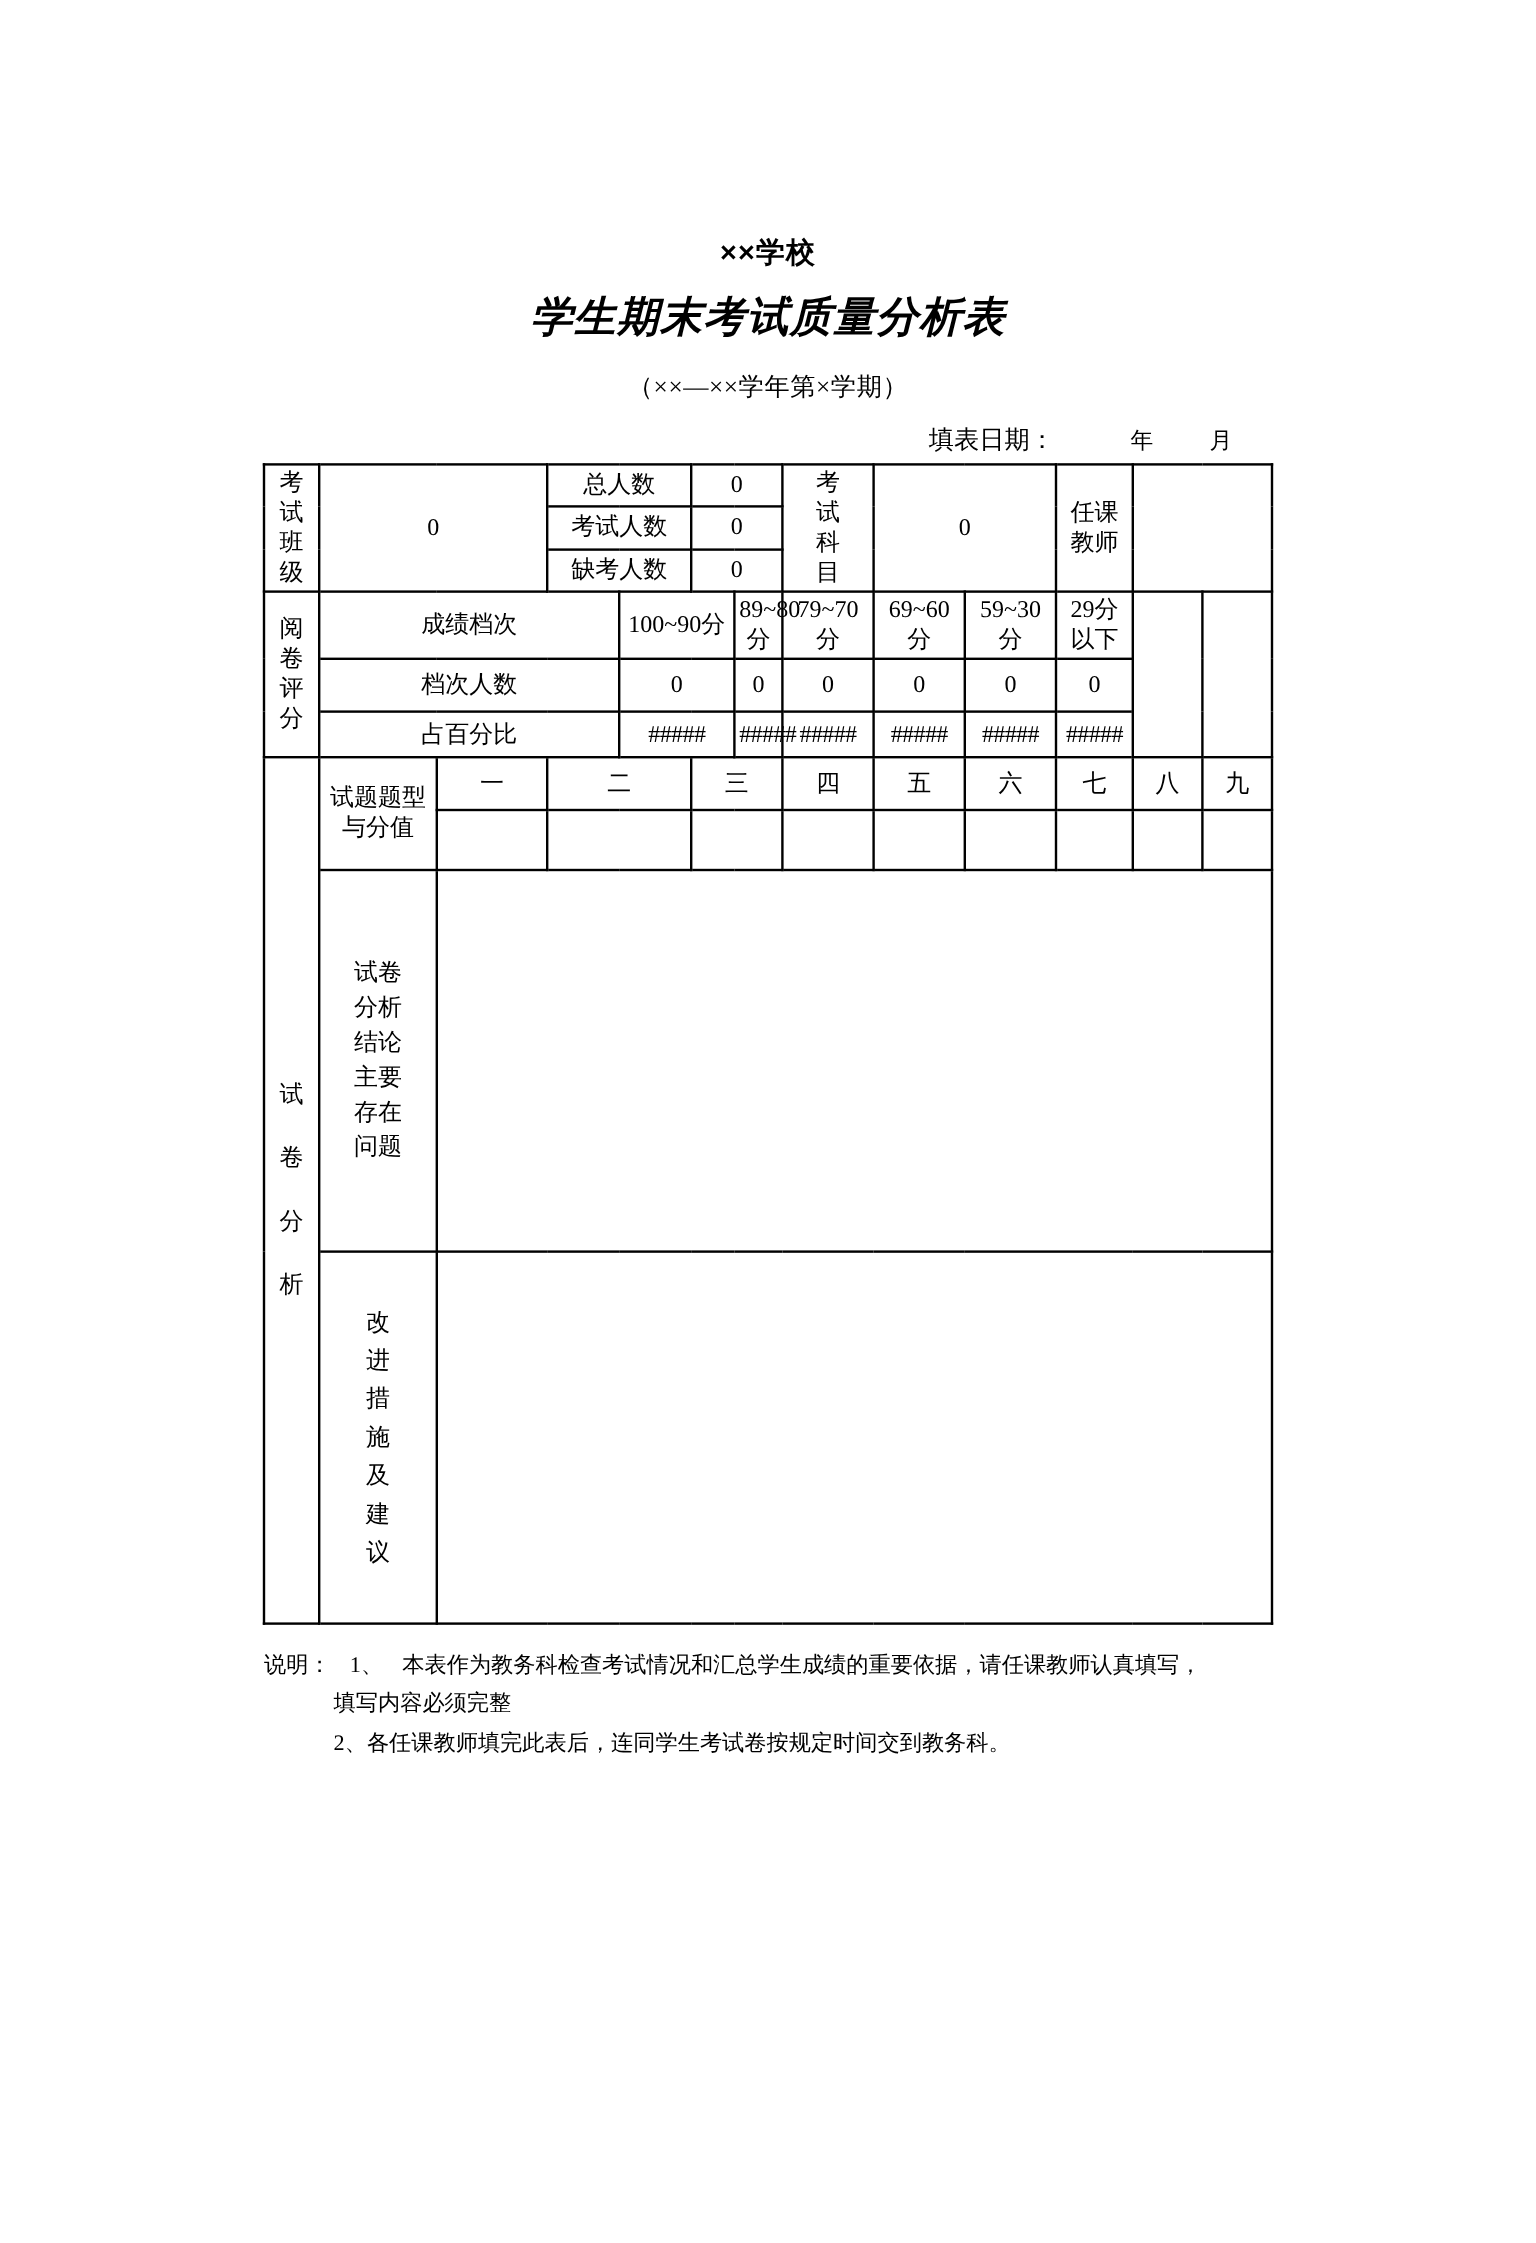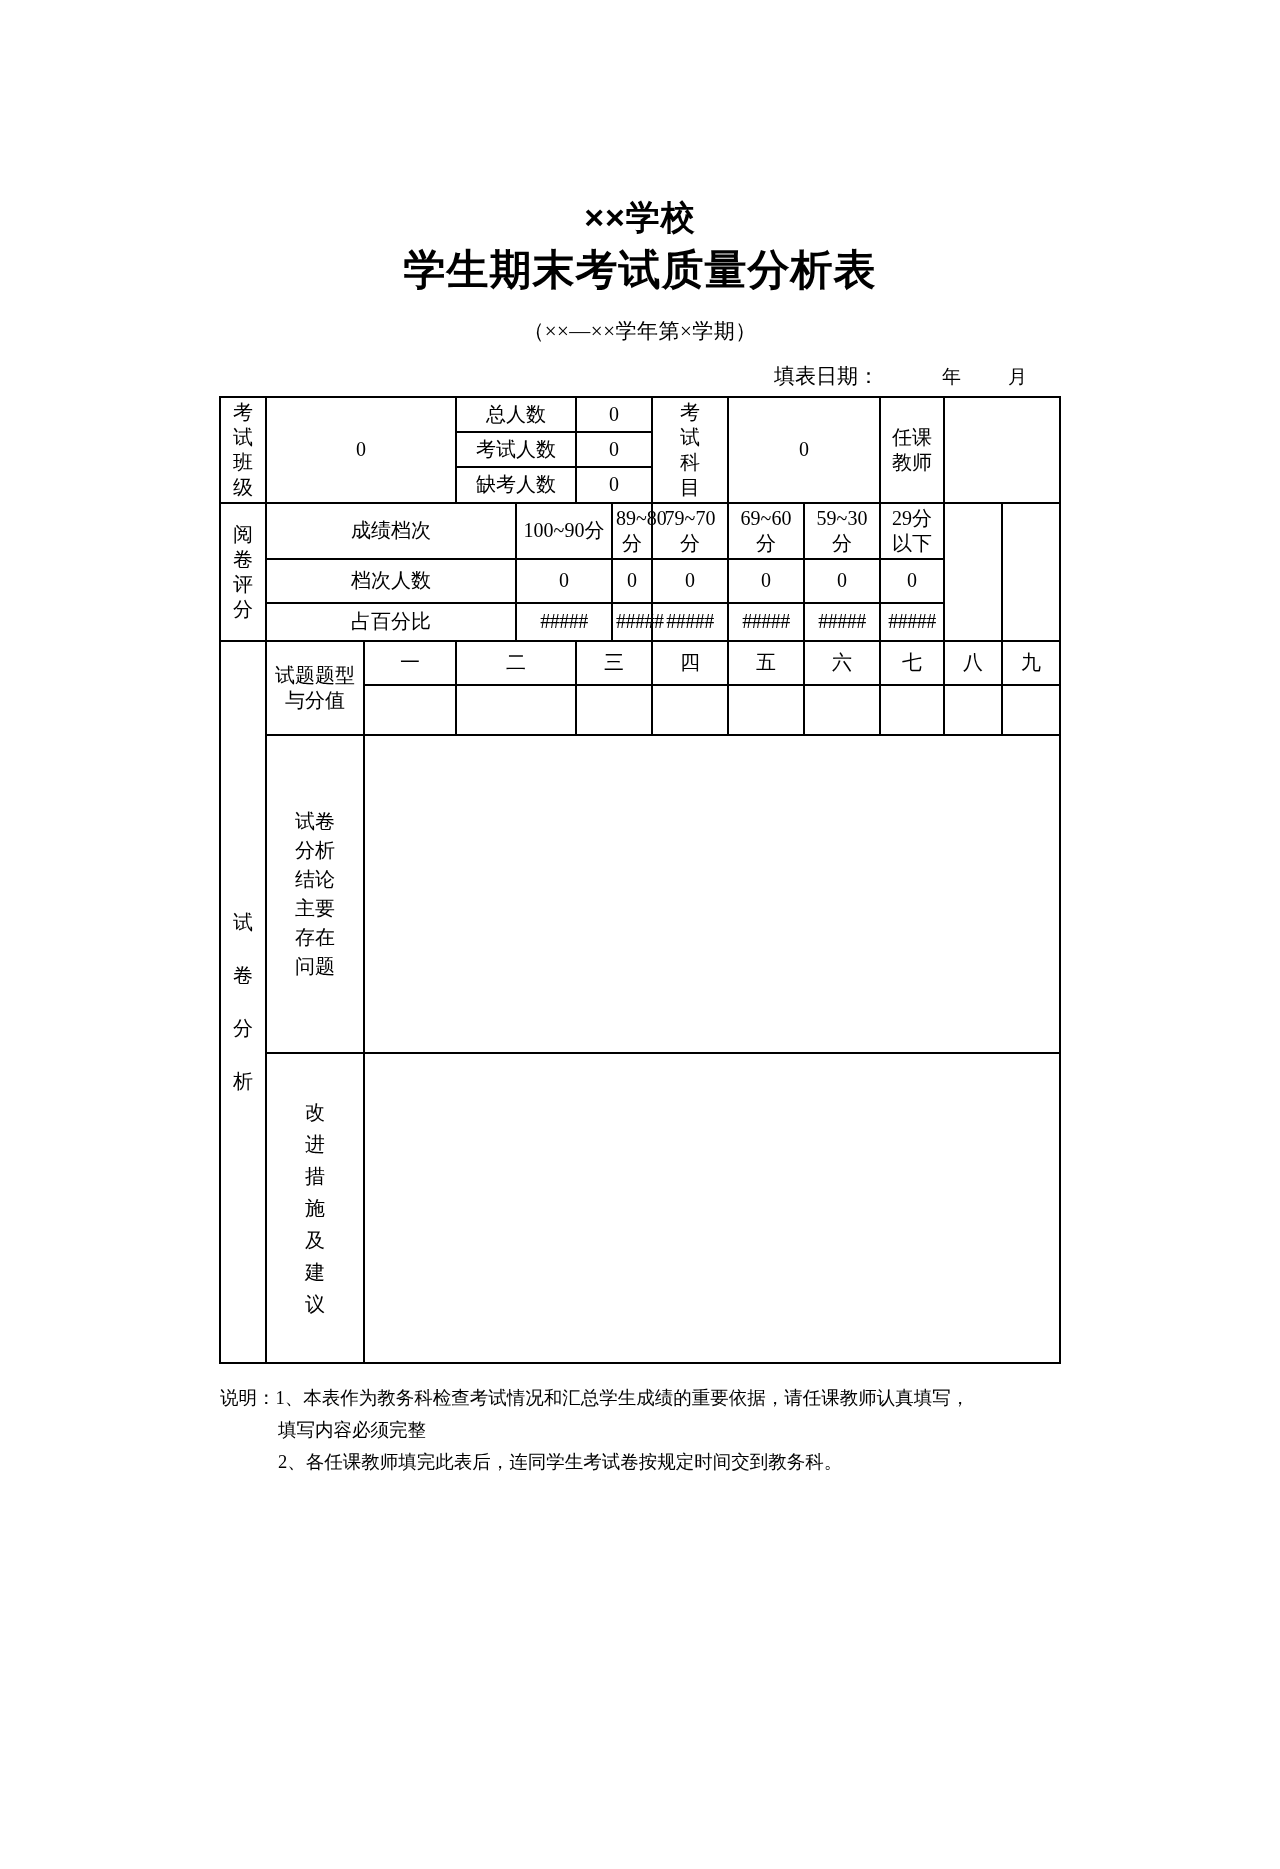--- a/index.html
+++ b/index.html
@@ -24,32 +24,33 @@
     padding: 0;
   }
 
   
   .title-block {
     text-align: center;
     margin-top: 196px;
   }
   .title-main1 {
     font-family: "Liberation Sans", "DejaVu Sans", sans-serif;
-    font-size: 34px;
+    font-size: 24px;
     font-weight: bold;
     line-height: 1.25;
     letter-spacing: 1px;
   }
   .title-main2 {
     font-family: "Liberation Sans", "DejaVu Sans", sans-serif;
-    font-size: 42px;
+    font-size: 35px;
     font-weight: bold;
     line-height: 1.3;
     letter-spacing: 1px;
-    margin-top: 4px;
+    margin-top: 16px;
+    font-style: italic;
   }
   .title-sub {
     font-size: 21px;
     line-height: 1.5;
     margin-top: 19px;
     letter-spacing: 0.5px;
   }
 
   
   .date-line {
@@ -116,20 +117,21 @@
 
   
   .notes {
     width: 840px;
     margin: 18px auto 0 auto;
     font-size: 18.5px;
     line-height: 1.75;
   }
   .notes .note-row {
     display: flex;
+    gap: 16px;
   }
   .notes .note-lead {
     white-space: nowrap;
   }
   .notes .note-body {
     flex: 1;
   }
   .notes .note-indent {
     padding-left: 58px;
   }

